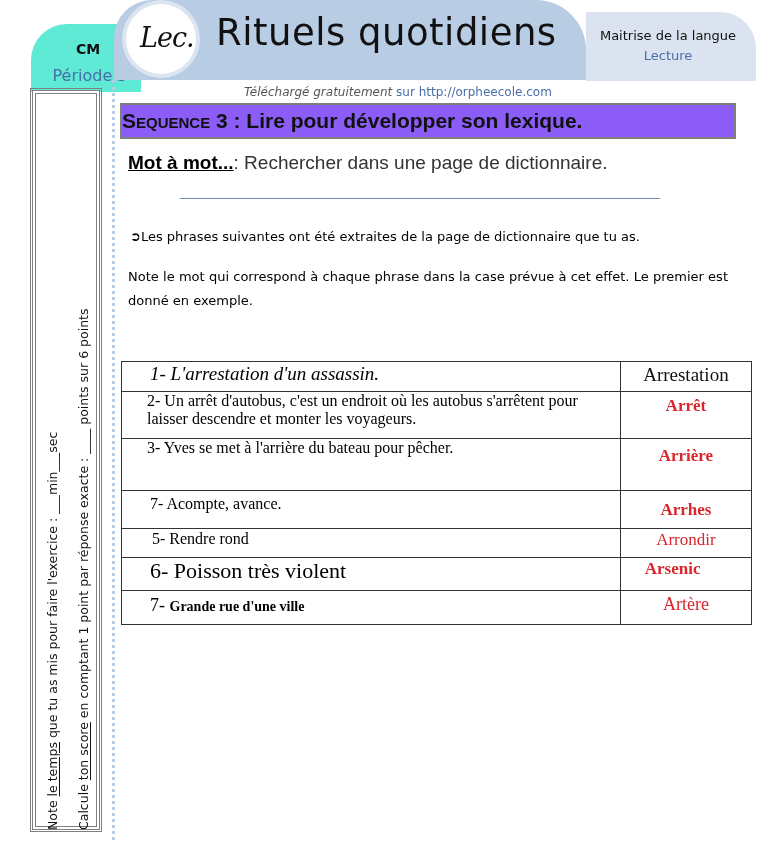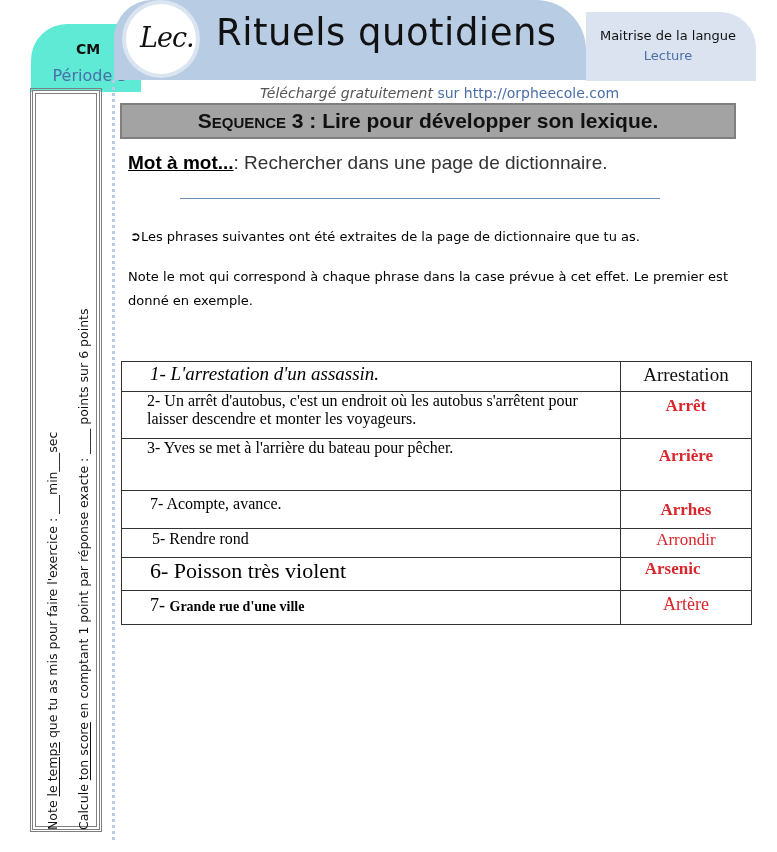--- a/index.html
+++ b/index.html
@@ -35,25 +35,25 @@
     
     .side-box { position: absolute; left: 30px; top: 88px; width: 72px; height: 744px;
                 border: 3px double #7f7f7f; box-shadow: inset 0 0 0 2px #fff, inset 0 0 0 3px #7f7f7f; box-sizing: border-box; }
     .side-text { position: absolute; white-space: nowrap; transform-origin: left top;
                 transform: rotate(-90deg); font-size: 12.5px; color: #111; }
     .side-text.t1 { left: 45px; top: 830px; }
     .side-text.t2 { left: 76px; top: 830px; }
     .side-text u { text-underline-offset: 2px; }
 
     
-    .download { position: absolute; left: 260px; top: 85px; font-size: 14px; color: #555;
+    .download { position: absolute; left: 244px; top: 85px; font-size: 12px; color: #555;
                 font-style: italic; }
     .download .link { color: #4a6ea8; font-style: normal; }
     .seq-box { position: absolute; left: 120px; top: 103px; width: 616px; height: 36px; box-sizing: border-box;
-                background: #a3a3a3; border: 2px solid #7f7f7f; text-align: center; line-height: 31px;
+                background: #8b5cf6; border: 2px solid #7f7f7f; line-height: 31px;
                 font-family: "Liberation Sans", sans-serif; font-weight: bold; font-size: 21px; color: #111; }
     .seq-box .sc { font-variant: small-caps; }
     .mot { position: absolute; left: 128px; top: 152px; font-family: "Liberation Sans", sans-serif; font-size: 19px; }
     .mot .mot-label { font-weight: bold; text-decoration: underline; text-align: center; }
     .mot .mot-desc { color: #333; font-weight: 300; }
     .blue-rule { position: absolute; left: 180px; top: 198px; width: 480px; height: 0; border-top: 1px solid #6f8cb5; }
     .instr1 { position: absolute; left: 130px; top: 229px; font-size: 13px; }
     .instr2 { position: absolute; left: 128px; top: 265px; width: 600px; font-size: 13px; line-height: 24px;
                 text-align: justify; }
 

